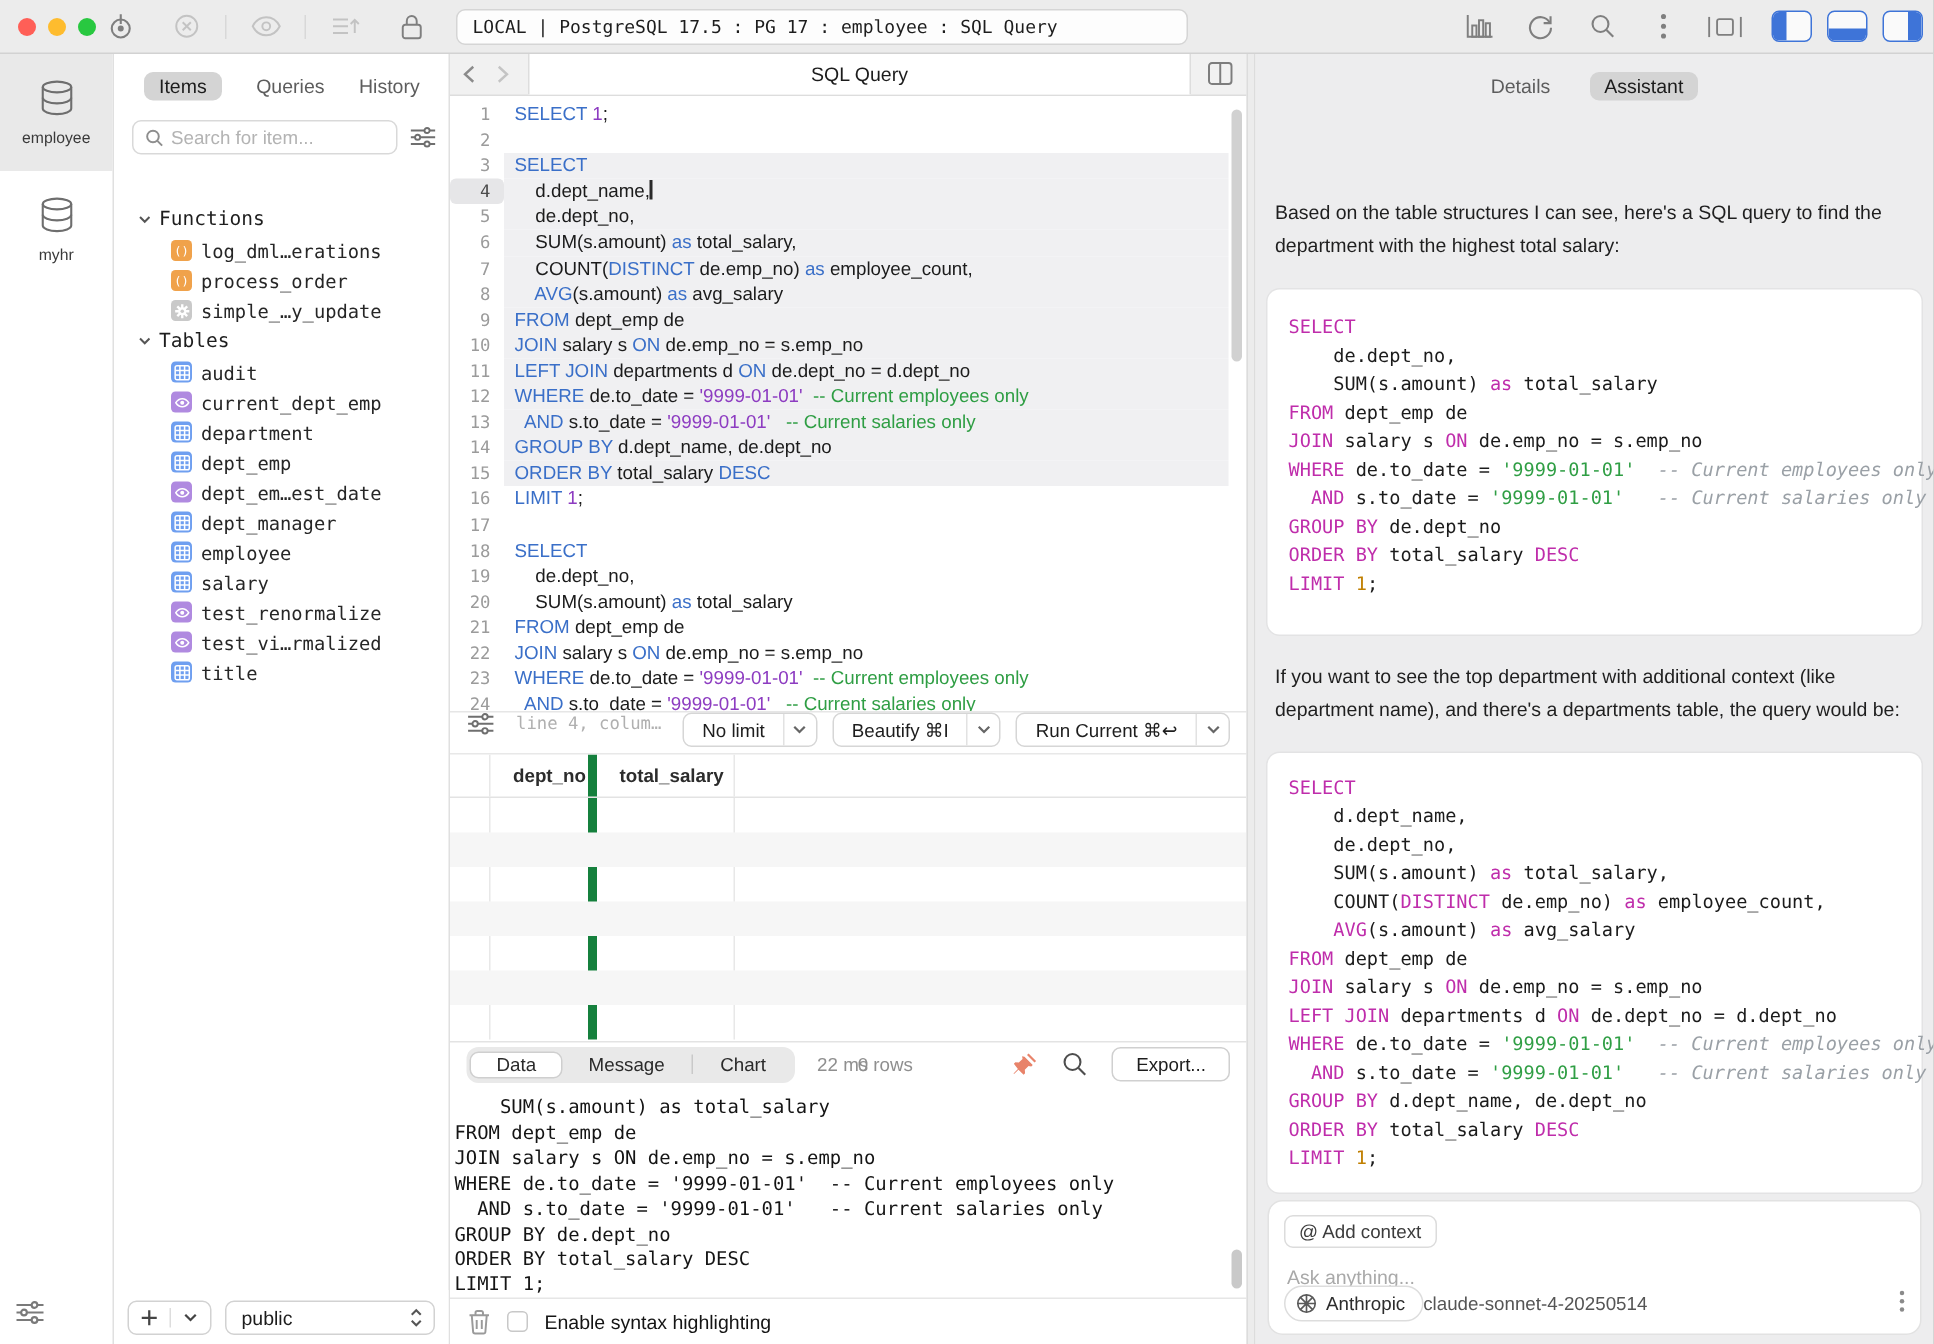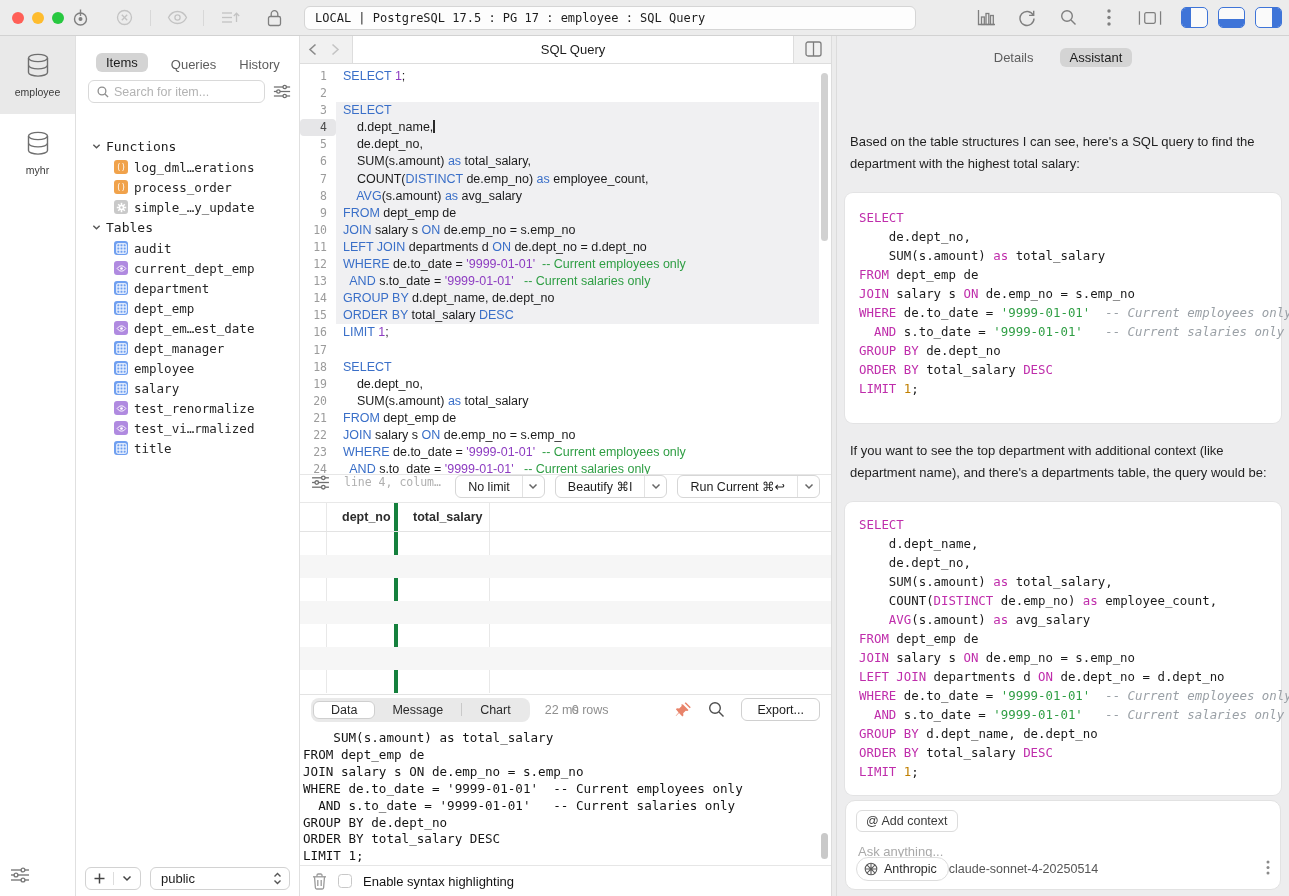--- a/index.html
+++ b/index.html
@@ -8,40 +8,40 @@
 
   
   .titlebar{position:absolute;left:0;top:0;width:100%;height:36px;background:#ececec;border-bottom:1px solid #d2d2d2}
   .lights{position:absolute;left:12px;top:12px;display:flex;gap:8px}
   .light{width:12px;height:12px;border-radius:50%}
   .tb-left{position:absolute;left:68px;top:0;height:35px;display:flex;align-items:center;gap:20px}
   .tb-icon{display:flex;align-items:center;justify-content:center;width:24px;height:24px;color:#7f7f7f}
   .tb-icon.dis{color:#c3c3c3}
   .tb-sep{width:1px;height:16px;background:#d8d8d8;margin:0 -6px}
   .sql-label{font-size:10px;font-weight:bold;letter-spacing:.5px;color:#8a8a8a}
-  .title-box{position:absolute;left:304px;top:6px;width:612px;height:24px;background:#fdfdfd;border:1px solid #d5d5d5;border-radius:6px;
+  .title-box{position:absolute;left:304px;top:6px;width:488px;height:24px;background:#fdfdfd;border:1px solid #d5d5d5;border-radius:6px;
     font-family:"DejaVu Sans Mono",monospace;font-size:12px;color:#1d1d1d;line-height:22px;padding-left:10px;white-space:nowrap;overflow:hidden}
   .tb-right{position:absolute;right:7px;top:0;height:35px;display:flex;align-items:center;gap:17px;color:#7f7f7f}
   .layout-group{display:flex;gap:10px;margin-left:2px}
   .layout-btn{position:relative;width:27px;height:21px;border:1.5px solid var(--accent);border-radius:5px;background:#fafafa;overflow:hidden}
   .layout-btn .fill{position:absolute;background:var(--accent)}
   .layout-btn.l .fill{left:0;top:0;bottom:0;width:9px}
   .layout-btn.b .fill{left:0;right:0;bottom:0;height:8px}
   .layout-btn.r .fill{right:0;top:0;bottom:0;width:9px}
 
   
   .rail{position:absolute;left:0;top:36px;width:76px;bottom:0;background:#fff;border-right:1px solid #e0e0e0}
   .rail-item{height:78px;display:flex;flex-direction:column;align-items:center;justify-content:center;gap:7px;color:#6e6e6e}
   .rail-item.sel{background:#e9e9e9}
   .rail-label{font-size:10.5px;color:#3a3a3a}
   .rail-tune{position:absolute;left:10px;bottom:10px;color:#7a7a7a}
 
   
   .sidebar{position:absolute;left:76px;top:36px;width:224px;bottom:0;background:#fff;border-right:1px solid #e0e0e0}
-  .sb-tabs{height:30px;display:flex;align-items:flex-end;gap:23px;padding:0 0 0 20px;margin-top:6px}
+  .sb-tabs{height:30px;display:flex;align-items:center;gap:23px;padding:0 0 0 20px;margin-top:6px}
   .sb-tab{color:#5d5d5d;cursor:default}
   .sb-tab.active{background:#d4d4d4;border-radius:6px;padding:2px 10px;color:#1c1c1c}
   .search-row{display:flex;align-items:center;margin:8px 8px 0 12px;gap:8px}
   .search-box{flex:1;height:23px;border:1px solid #d9d9d9;border-radius:6px;background:#fff;display:flex;align-items:center;padding:0 8px;gap:5px}
   .search-ph{color:#b3b3b3;font-size:12.5px}
   .tree{position:absolute;top:100px;left:0;right:0;bottom:40px;overflow:hidden;padding-left:16px}
   .tree-sec{height:21px;display:flex;align-items:center;gap:5px;font-family:"DejaVu Sans Mono",monospace;font-size:13px;color:#1e1e1e}
   .tree-item{height:20px;display:flex;align-items:center;gap:6px;padding-left:22px;font-family:"DejaVu Sans Mono",monospace;font-size:12.5px;color:#262626;white-space:nowrap}
   .obj-icon{width:14px;height:14px;border-radius:3px;display:inline-flex;align-items:center;justify-content:center;flex:none;
     font-size:8px;color:#fff;font-family:"DejaVu Sans Mono",monospace}
@@ -84,21 +84,21 @@
   .ed-ruler{position:absolute;top:438px;left:0;right:0;height:28px;border-top:1px solid #e6e6e6;display:flex;align-items:flex-start;padding:0 11px;gap:10px;background:#fff}
   .ruler-pos{font-family:"DejaVu Sans Mono",monospace;font-size:11.5px;color:#b0b0b0;margin-left:4px}
   .dd{display:inline-flex;align-items:center;height:23px;border:1px solid #d6d6d6;border-radius:6px;background:#fff;font-size:12.5px;color:#1d1d1d}
   .dd .lbl{padding:0 12px;white-space:nowrap}
   .dd .chev{border-left:1px solid #e2e2e2;width:22px;height:100%;display:flex;align-items:center;justify-content:center;color:#666}
 
   
   .results{position:absolute;top:466px;left:0;right:0;height:192px;border-top:1px solid #e8e8e8;overflow:hidden}
   .grid-head{display:flex;height:29px;align-items:center;border-bottom:1px solid #e3e3e3}
   .g-gut{width:27px;flex:none;align-self:stretch;border-right:1px solid #e8e8e8}
-  .g-c1{width:71px;flex:none;align-self:stretch;border-right:4px solid #15803d;display:flex;align-items:center;padding-left:15px}
+  .g-c1{width:71px;flex:none;align-self:stretch;border-right:6px solid #15803d;display:flex;align-items:center;padding-left:15px}
   .g-c2{width:92px;flex:none;align-self:stretch;border-right:1px solid #e8e8e8;display:flex;align-items:center;padding-left:15px}
   .grid-head .g-c1,.grid-head .g-c2{font-weight:bold;font-size:12.5px;color:#2c2c2c}
   .grid-row{display:flex;height:23px}
   .grid-row.alt{background:#f6f6f6}
 
   
   .out-bar{position:absolute;top:658px;left:0;right:0;height:30px;border-top:1px solid #e3e3e3;display:flex;align-items:center;padding:0 11px;background:#fff}
   .seg{display:flex;align-items:center;background:#e9e9e9;border-radius:8px;padding:2px;height:24px}
   .seg-btn{padding:1px 17px;font-size:12.5px;color:#2a2a2a;border-radius:6px}
   .seg-btn.active{background:#fff;border:1px solid #cfcfcf}

